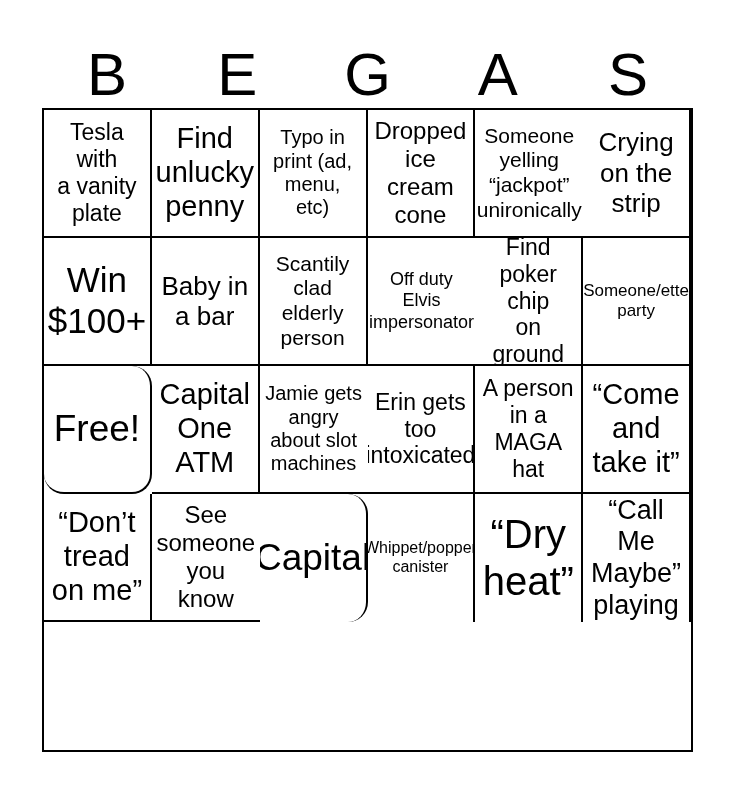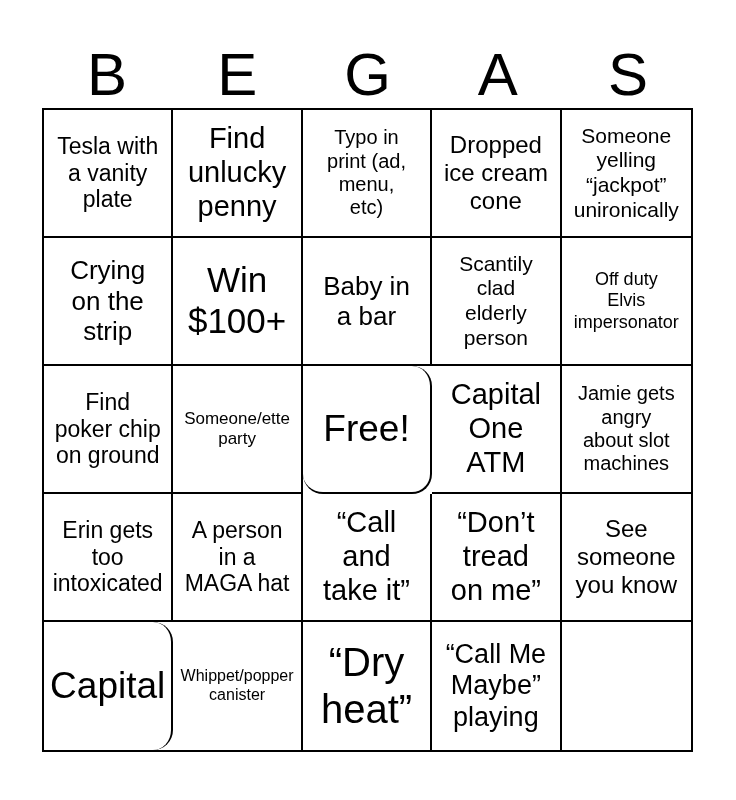--- a/index.html
+++ b/index.html
@@ -28,21 +28,21 @@
     box-sizing: border-box;
   }
   .title-letter {
     text-align: center;
     font-size: 60px;
     line-height: 1;
     letter-spacing: 0;
   }
   .grid {
     display: grid;
-    grid-template-columns: repeat(5, 1fr);
+    grid-template-columns: repeat(6, 1fr);
     grid-template-rows: repeat(5, 1fr);
     height: 644px;
     border: 2px solid #000000;
     box-sizing: border-box;
   }
   .cell {
     border-right: 2px solid #000000;
     border-bottom: 2px solid #000000;
     box-sizing: border-box;
     display: flex;
@@ -133,21 +133,21 @@
 angry
 about slot
 machines</div>
 
       <div class="cell fs23">Erin gets
 too
 intoxicated</div>
       <div class="cell fs23">A person
 in a
 MAGA hat</div>
-      <div class="cell fs29">“Call
+      <div class="cell fs29">“Come
 and
 take it”</div>
       <div class="cell fs29">“Don’t
 tread
 on me”</div>
 
       <div class="cell fs24">See
 someone
 you know</div>
       <div class="cell fs37">Capital</div>

